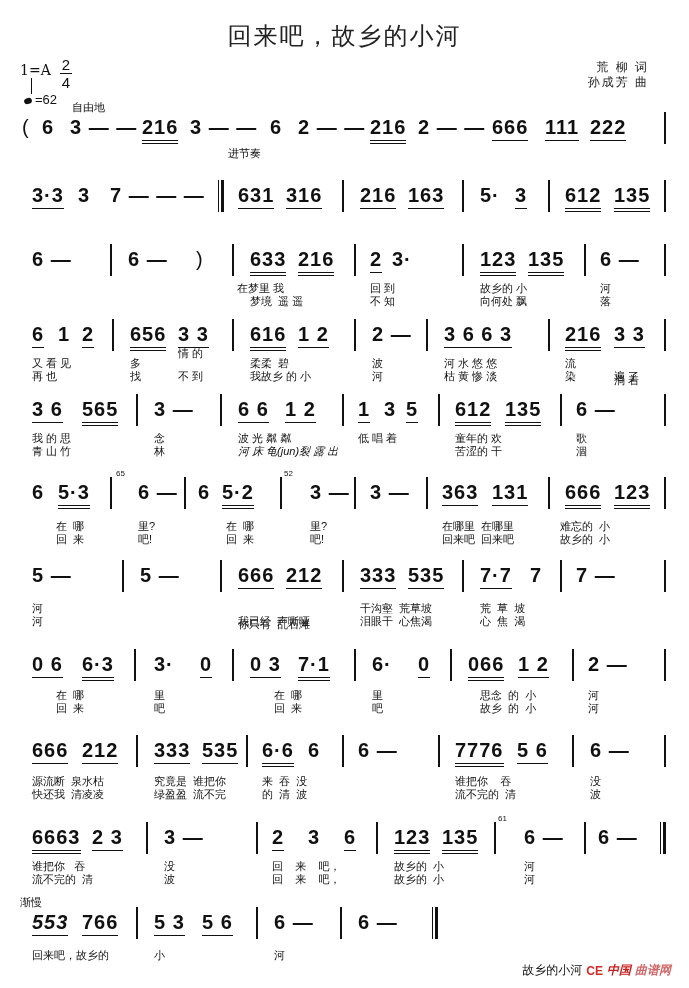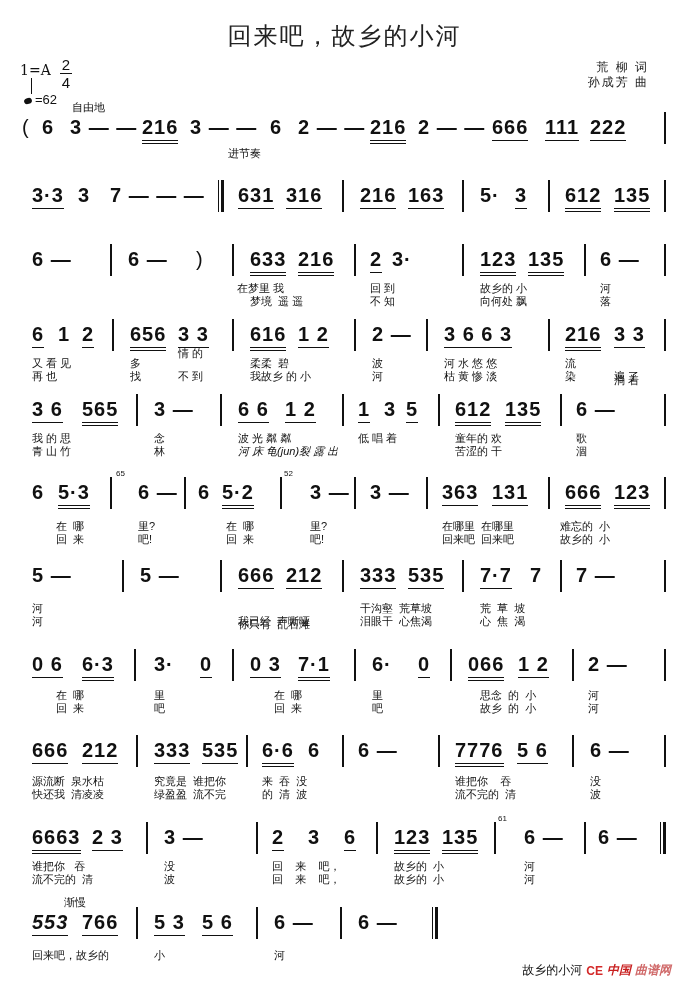--- a/index.html
+++ b/index.html
@@ -340,21 +340,21 @@
   <div class="lyr" style="left:272px;top:40px;">回    来    吧，</div>
   <div class="lyr" style="left:394px;top:40px;">故乡的  小</div>
   <div class="lyr" style="left:524px;top:40px;">河</div>
   <div class="lyr" style="left:32px;top:53px;">流不完的  清</div>
   <div class="lyr" style="left:164px;top:53px;">波</div>
   <div class="lyr" style="left:272px;top:53px;">回    来    吧，</div>
   <div class="lyr" style="left:394px;top:53px;">故乡的  小</div>
   <div class="lyr" style="left:524px;top:53px;">河</div>
 </div>
 
-<div class="small" style="left:20px;top:895px;margin-left:44px;">渐慢</div>
+<div class="small" style="left:20px;top:895px;">渐慢</div>
 <div class="row" style="top:905px;">
   <div class="notes">
     <span class="g ul" style="left:32px;font-style:italic;">553</span>
     <span class="g ul" style="left:82px;">766</span>
     <div class="bar" style="left:136px;"></div>
     <span class="g ul" style="left:154px;">5 3</span>
     <span class="g ul" style="left:202px;">5 6</span>
     <div class="bar" style="left:256px;"></div>
     <span class="g" style="left:274px;">6 —</span>
     <div class="bar" style="left:340px;"></div>

